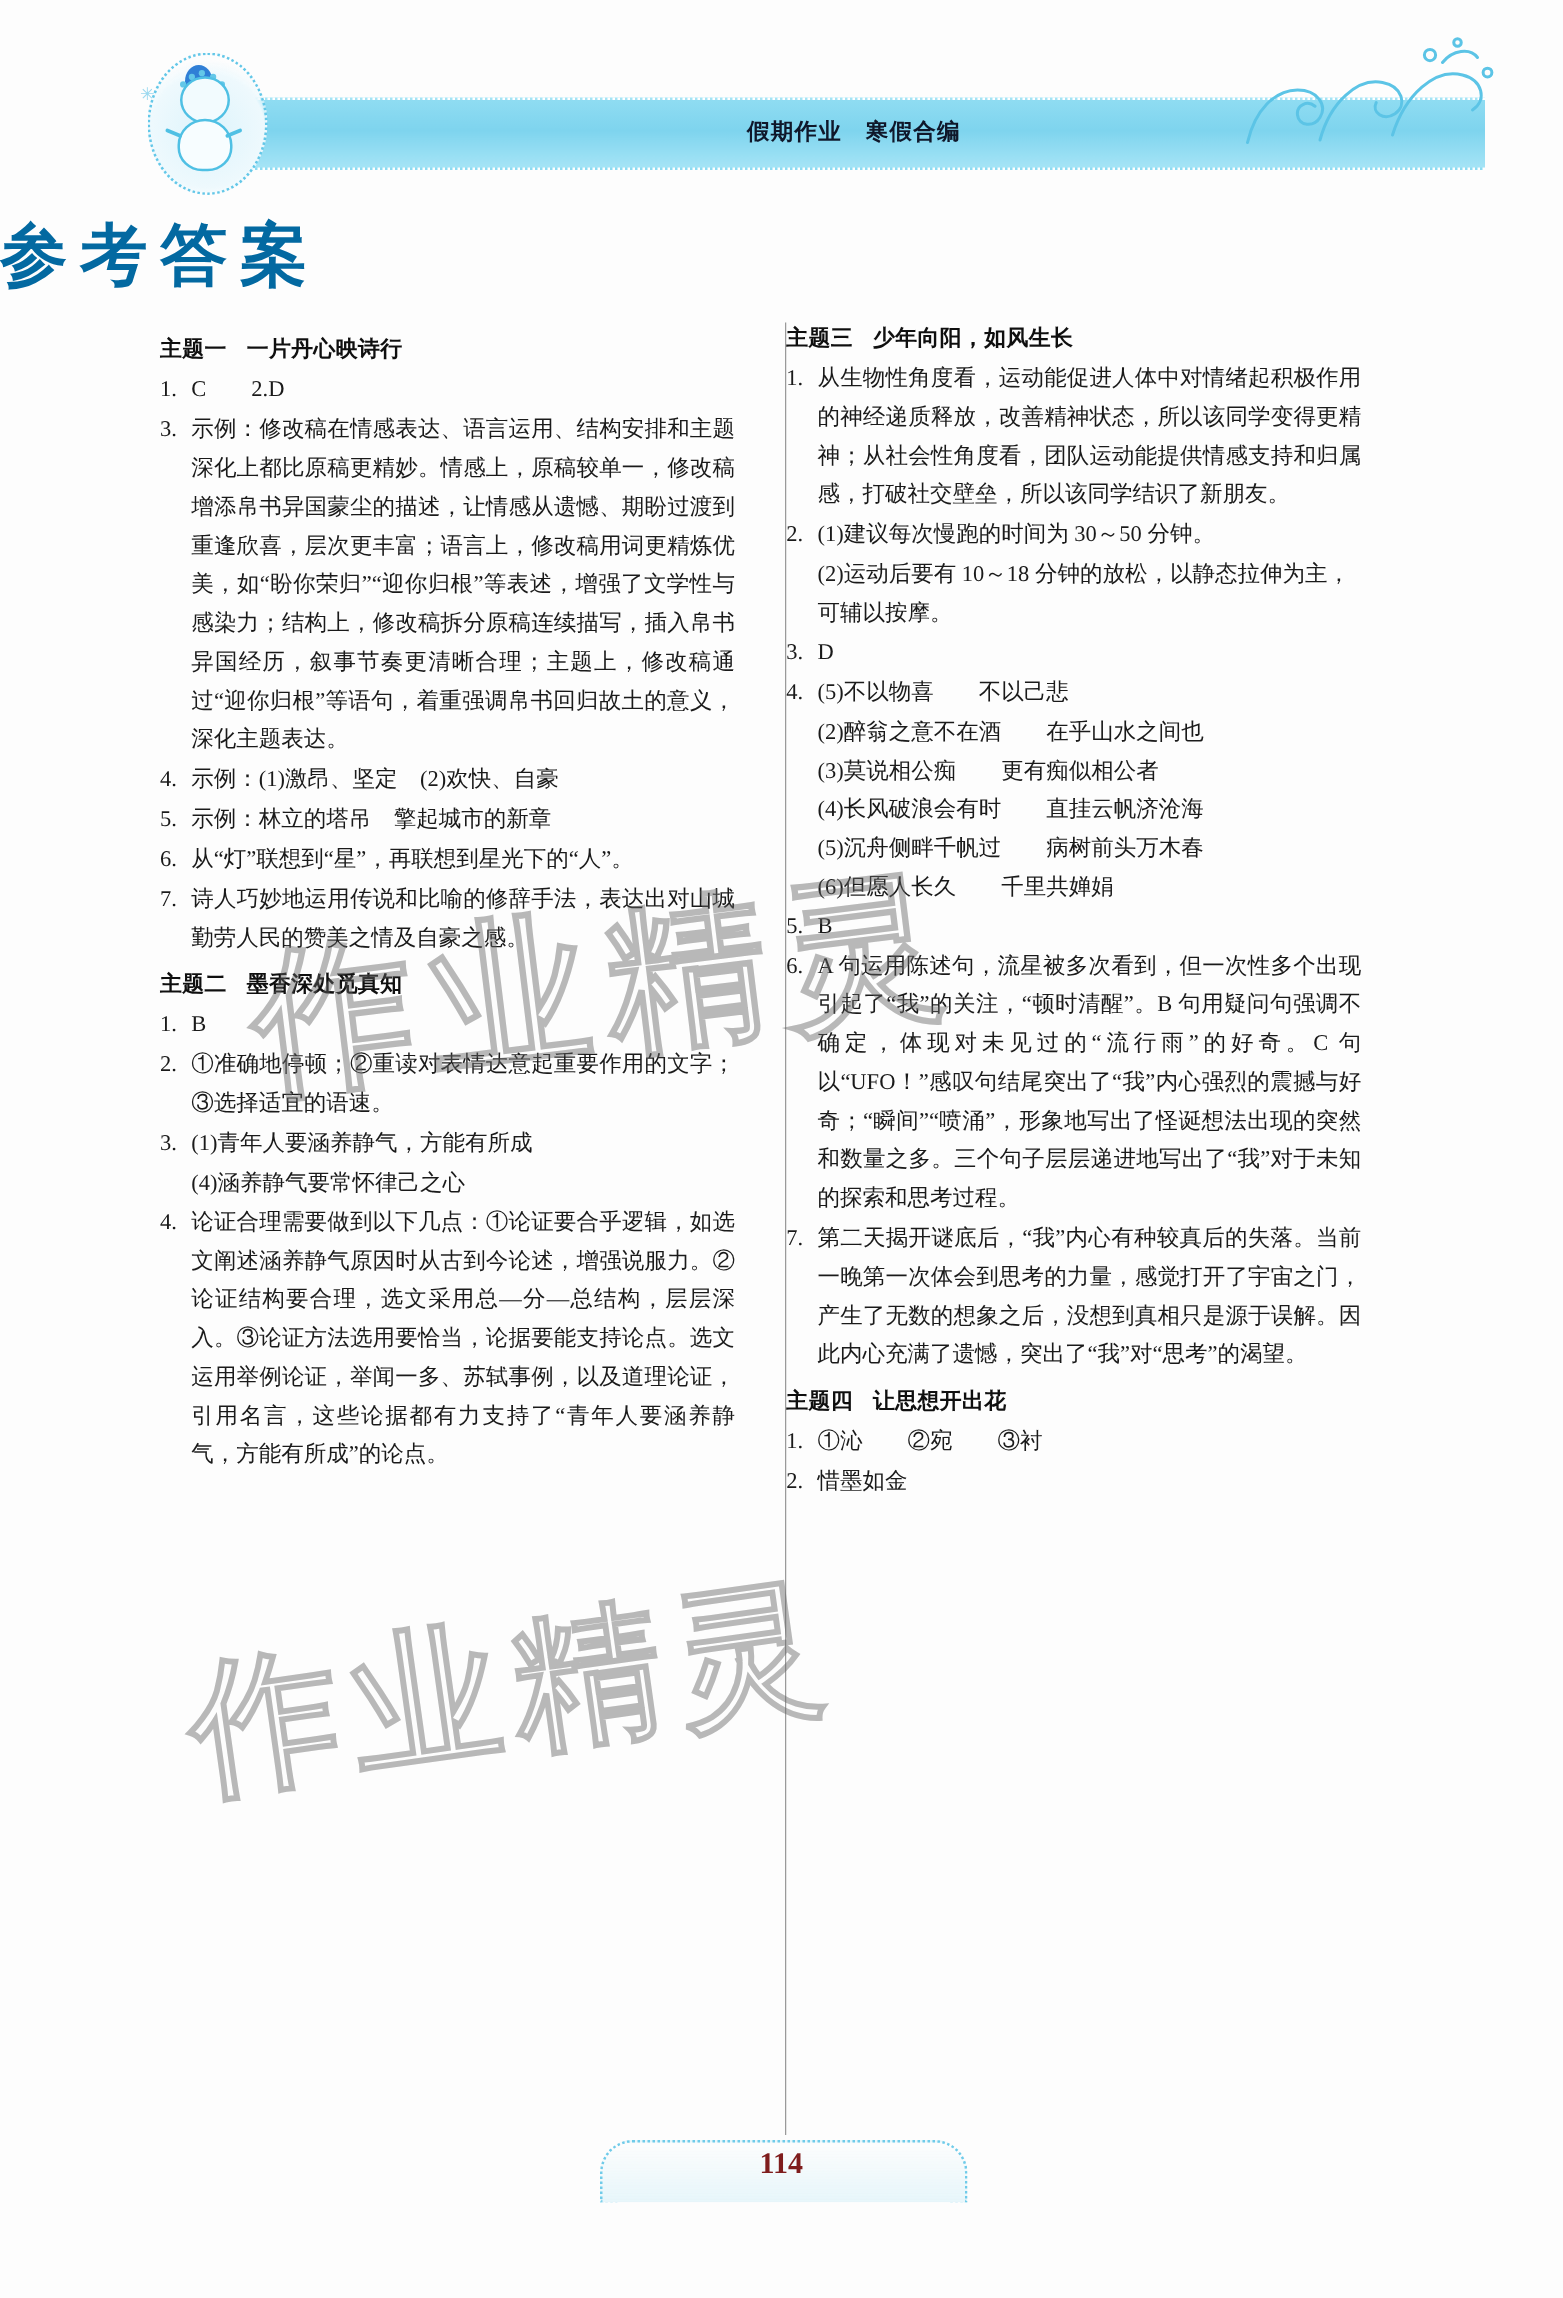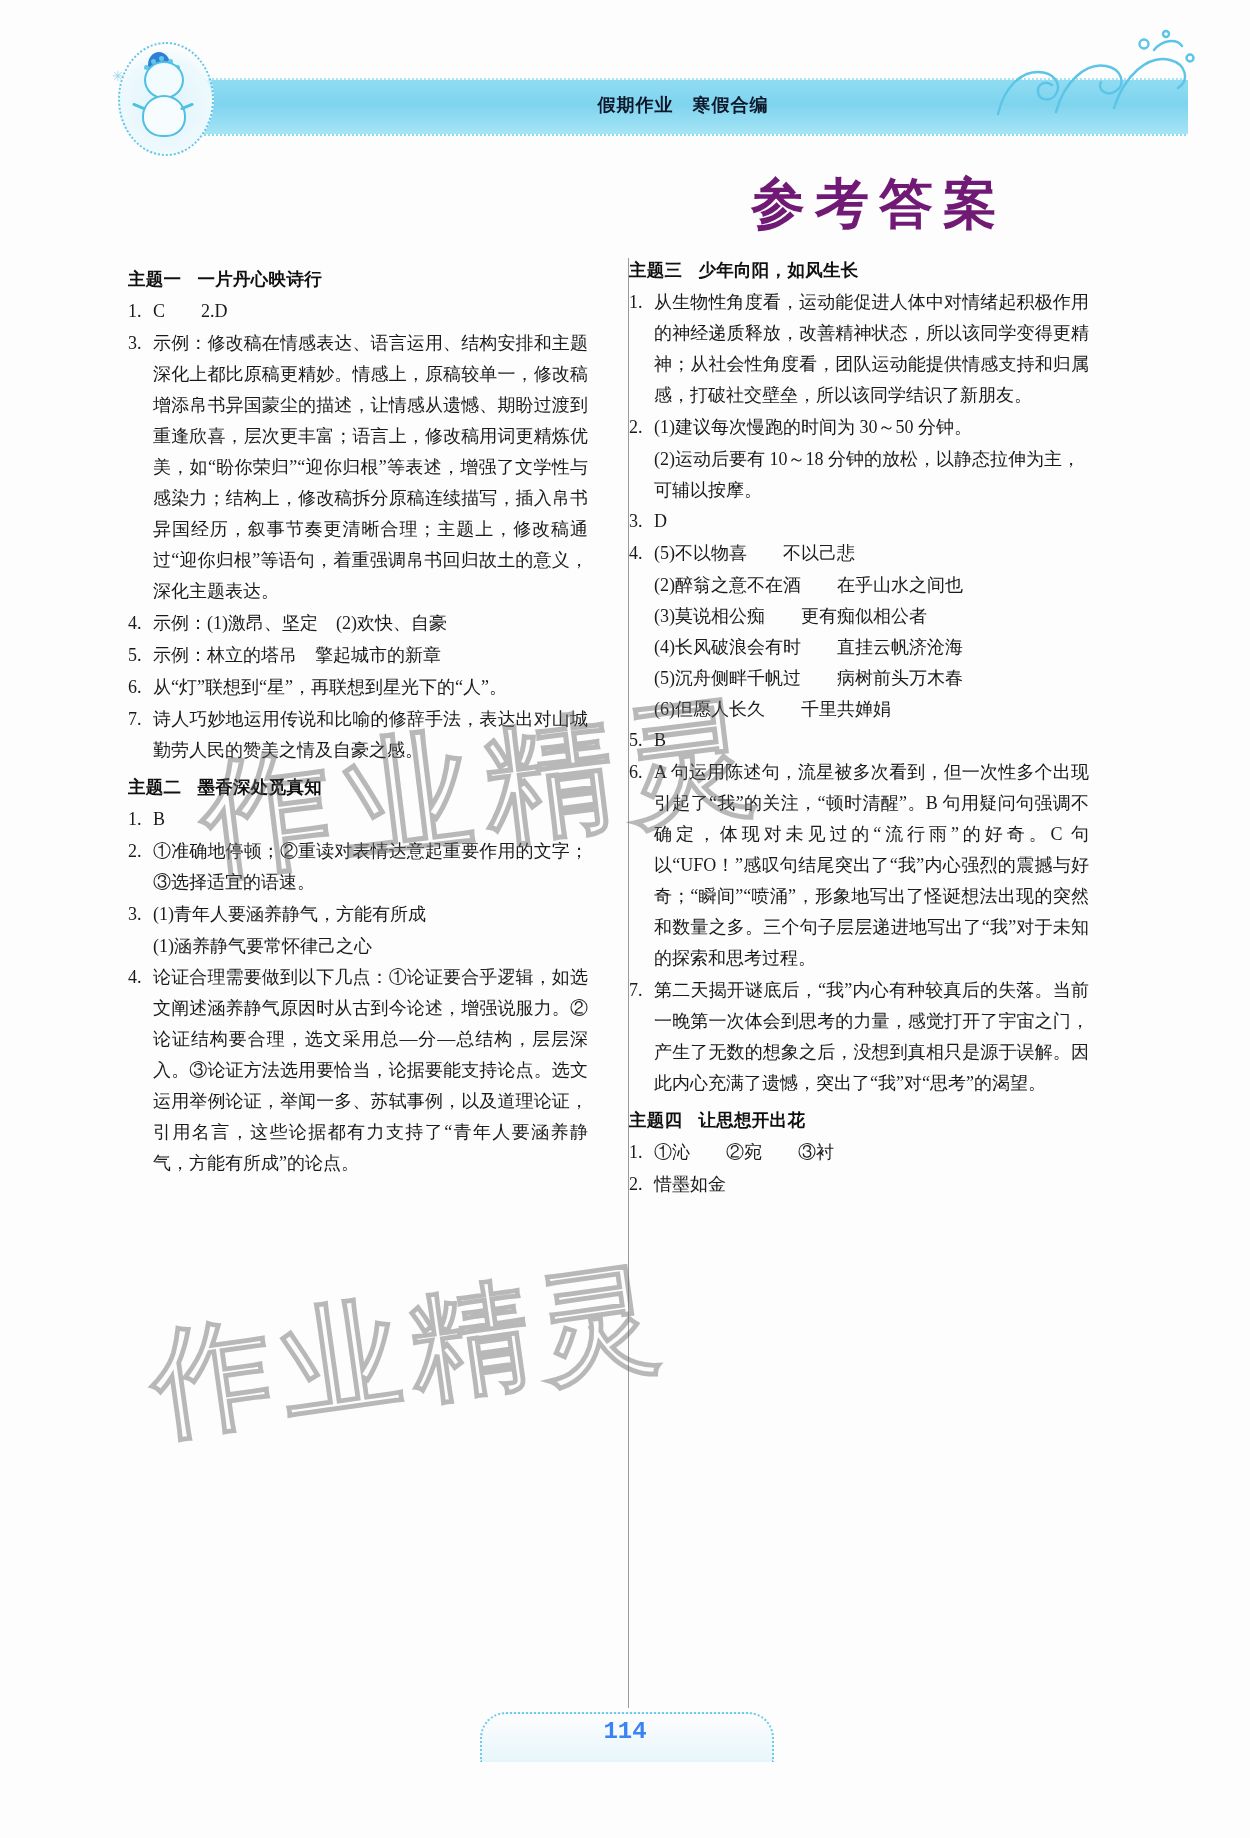--- a/index.html
+++ b/index.html
@@ -132,26 +132,26 @@
     width: 210px;
     height: 92px;
   }
 
   
   .answers-title {
     position: absolute;
     left: 0;
     top: 168px;
     width: 1007px;
-    text-align: right;
+    text-align: left;
     font-family: "Liberation Serif", "DejaVu Serif", serif;
     font-weight: bold;
     font-size: 54px;
     letter-spacing: 10px;
-    color: #701a75;
+    color: #0369a1;
   }
 
   
   .columns {
     position: absolute;
     left: 128px;
     top: 258px;
     width: 1000px;
     height: 1450px;
     display: flex;
@@ -254,24 +254,24 @@
     border: 2px dotted #6fcbe9;
     border-radius: 26px 26px 0 0;
     border-bottom: none;
     background: linear-gradient(to bottom, rgba(255,255,255,0) 0%, rgba(181,231,246,0.30) 100%);
   }
   .page-number {
     position: absolute;
     left: 0; top: 14px;
     width: 1250px;
     text-align: center;
-    font-family: Liberation Mono, monospace;
+    font-family: Liberation Serif, serif;
     font-weight: bold;
     font-size: 24px;
-    color: #3b82f6;
+    color: #7f1d1d;
   }
 </style>
 </head>
 <body>
 
 <div class="page">
 
   <div class="header">
     <div class="header-band"></div>
     <div class="header-title">假期作业　寒假合编</div>
@@ -349,21 +349,21 @@
         <span class="txt">B</span>
       </div>
       <div class="item">
         <span class="num">2.</span>
         <span class="txt">①准确地停顿；②重读对表情达意起重要作用的文字；③选择适宜的语速。</span>
       </div>
       <div class="item">
         <span class="num">3.</span>
         <span class="txt">(1)青年人要涵养静气，方能有所成</span>
       </div>
-      <div class="sub">(1)涵养静气要常怀律己之心</div>
+      <div class="sub">(4)涵养静气要常怀律己之心</div>
       <div class="item">
         <span class="num">4.</span>
         <span class="txt">论证合理需要做到以下几点：①论证要合乎逻辑，如选文阐述涵养静气原因时从古到今论述，增强说服力。②论证结构要合理，选文采用总—分—总结构，层层深入。③论证方法选用要恰当，论据要能支持论点。选文运用举例论证，举闻一多、苏轼事例，以及道理论证，引用名言，这些论据都有力支持了“青年人要涵养静气，方能有所成”的论点。</span>
       </div>
     </div>
 
     <div class="col right">
 
       <div class="topic" style="margin-top:0">
         <span class="tnum">主题三</span><span>少年向阳，如风生长</span>

